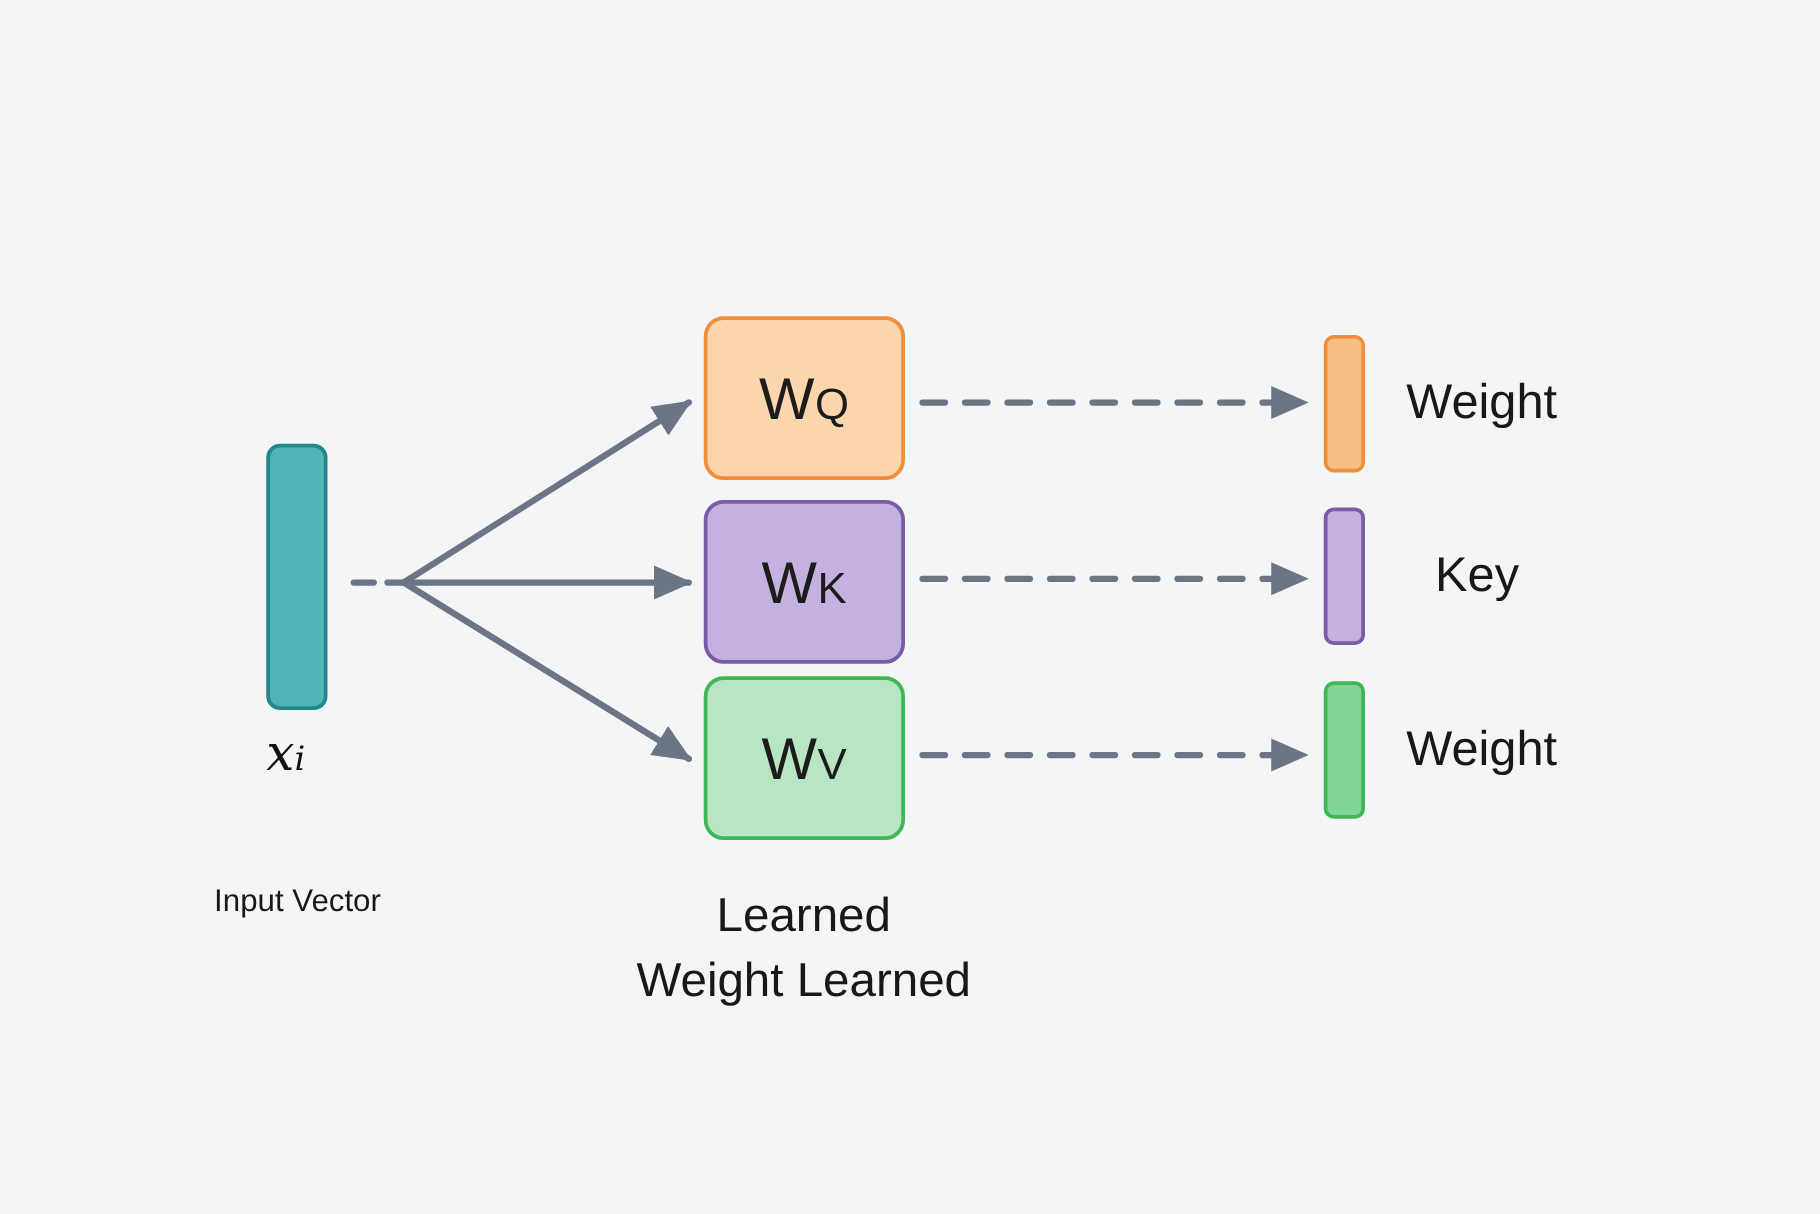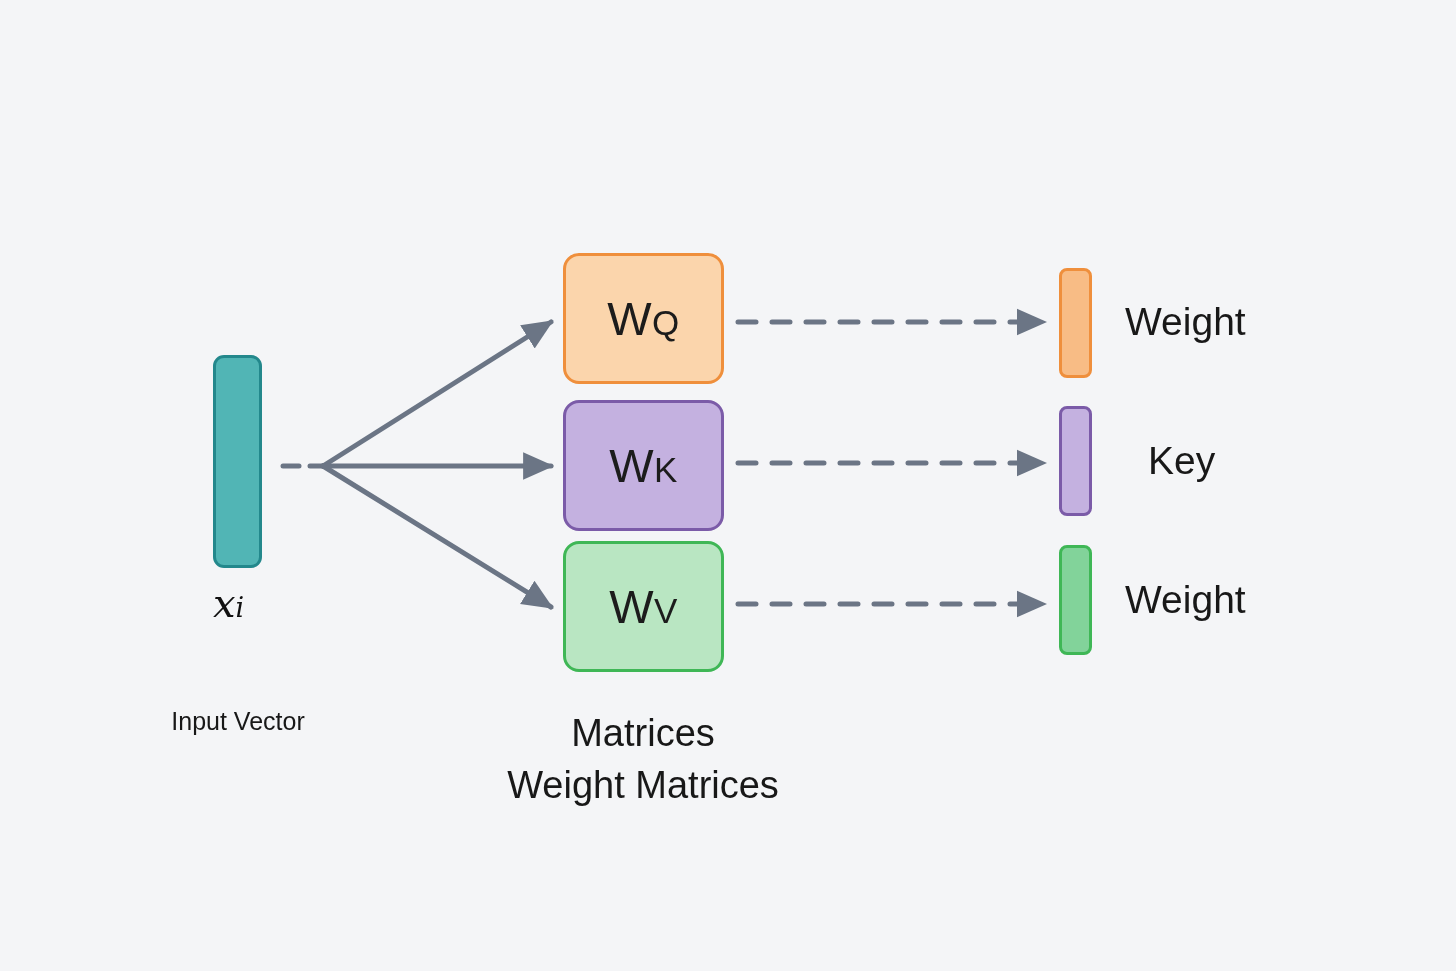--- a/index.html
+++ b/index.html
@@ -212,22 +212,22 @@
       </span>
   </div>
   <div class="wbox wbox-v">
     <span class="wlabel">
         <span>W</span>
         <span class="sub">V</span>
       </span>
   </div>
 
   <div class="caption-matrices">
-    <div>Matrices</div>
-    <div>Weight Matrices</div>
+    <div>Learned</div>
+    <div>Weight Learned</div>
   </div>
 
   <div class="out-bar out-bar-q"></div>
   <div class="out-bar out-bar-k"></div>
   <div class="out-bar out-bar-v"></div>
 
   <div class="out-label out-label-q">Weight</div>
   <div class="out-label out-label-k">Key</div>
   <div class="out-label out-label-v">Weight</div>
 

